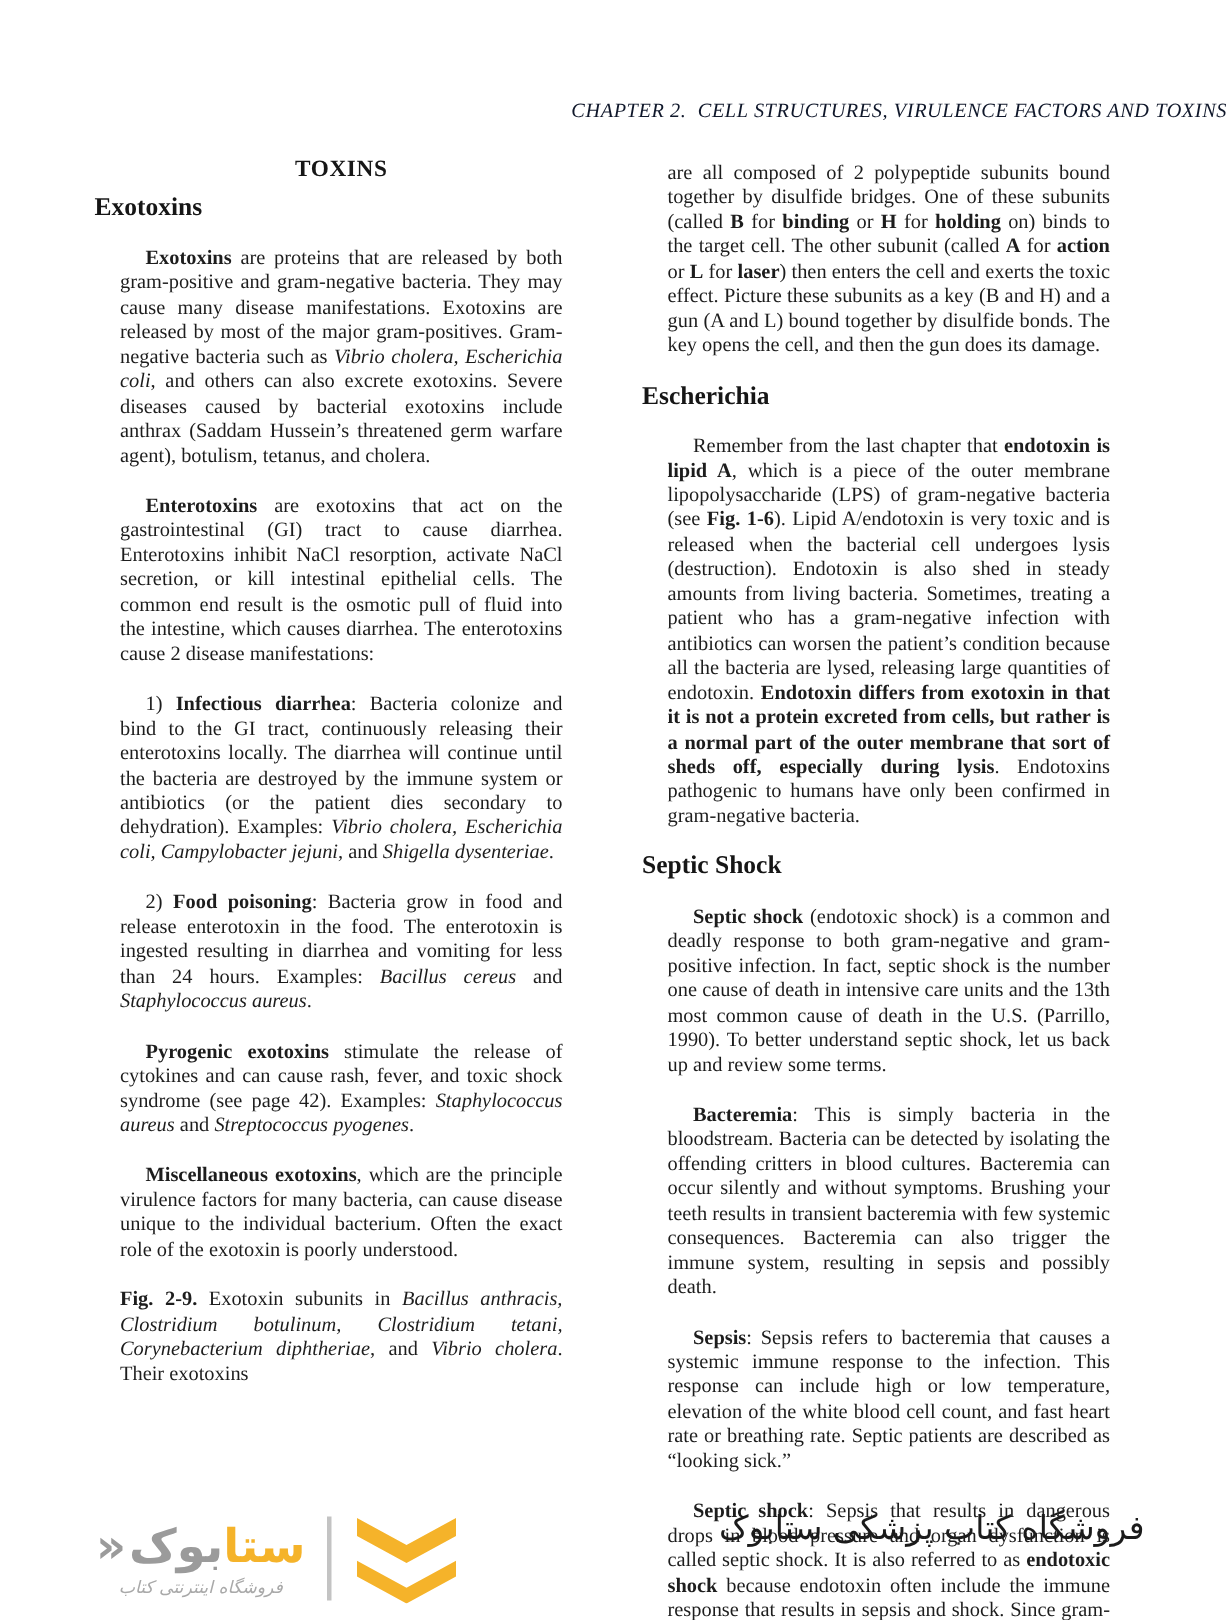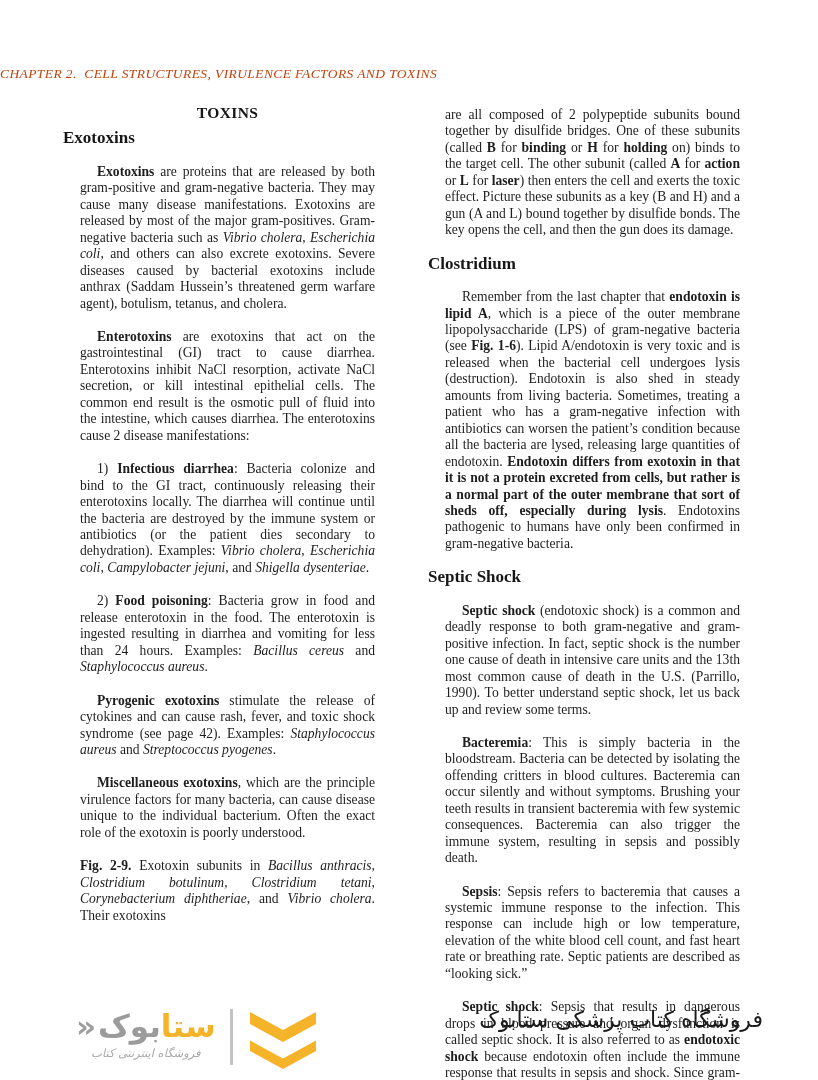--- a/index.html
+++ b/index.html
@@ -1,22 +1,22 @@
 <!DOCTYPE html>
 <html><head>
 <meta charset="utf-8">
 <style>
   html,body{margin:0;padding:0;background:#ffffff;}
   .page{
     position:relative;width:818px;height:1080px;background:#ffffff;overflow:hidden;
     font-family:"Liberation Serif", serif;color:#1d1d1d;
   }
   .chapter-header{
-    position:absolute;top:66px;left:0;width:818px;text-align:left;
-    font-style:italic;font-size:13.5px;letter-spacing:0.4px;white-space:pre;color:#c2410c;
+    position:absolute;top:66px;left:0;width:818px;text-align:right;
+    font-style:italic;font-size:13.5px;letter-spacing:0.4px;white-space:pre;color:#0f172a;
   }
   .columns{
     position:absolute;top:100px;left:63px;width:694px;
     display:flex;gap:36px;
   }
   .col{width:336px;font-size:13.6px;line-height:16.45px;text-align:justify;}
   .col p{margin:17px;}
   .col p.indent{text-indent:17px;}
   .col p.sp{margin-top:7px;}
   .col p.sp2{margin-top:10px;}
@@ -26,21 +26,21 @@
   }
   .col h2{
     font-size:17px;font-weight:bold;margin:11px 0 8px 0;text-align:left;color:#161616;
   }
   .col h2.first{margin-top:9px;}
   .b{font-weight:bold;}
   .i{font-style:italic;}
 
   
   .footer{position:absolute;left:0;top:1005px;width:818px;height:75px;}
-  .logo-left{position:absolute;left:76px;top:4px;display:flex;align-items:flex-start;}
+  .logo-left{position:absolute;left:64px;top:4px;display:flex;align-items:center;}
   .logo-text-stack{display:flex;flex-direction:column;align-items:center;}
   .logo-wordmark{
     font-family:"DejaVu Sans", sans-serif;font-weight:bold;font-size:31px;line-height:34px;
     direction:rtl;white-space:nowrap;
   }
   .logo-wordmark .arrow{font-weight:bold;margin-right:2px;}
   .logo-caption{
     font-family:"DejaVu Sans", sans-serif;font-size:11.5px;color:#a9a9a9;
     direction:rtl;margin-top:3px;white-space:nowrap;font-style:italic;
   }
@@ -74,21 +74,21 @@
       <p class="indent"><span class="b">Enterotoxins</span><span> are exotoxins that act on the gastrointestinal (GI) tract to cause diarrhea. Enterotoxins inhibit NaCl resorption, activate NaCl secretion, or kill intestinal epithelial cells. The common end result is the osmotic pull of fluid into the intestine, which causes diarrhea. The enterotoxins cause 2 disease manifestations:</span></p>
       <p class="indent sp"><span>1) </span><span class="b">Infectious diarrhea</span><span>: Bacteria colonize and bind to the GI tract, continuously releasing their enterotoxins locally. The diarrhea will continue until the bacteria are destroyed by the immune system or antibiotics (or the patient dies secondary to dehydration). Examples: </span><span class="i">Vibrio cholera, Escherichia coli, Campylobacter jejuni</span><span>, and </span><span class="i">Shigella dysenteriae</span><span>.</span></p>
       <p class="indent"><span>2) </span><span class="b">Food poisoning</span><span>: Bacteria grow in food and release enterotoxin in the food. The enterotoxin is ingested resulting in diarrhea and vomiting for less than 24 hours. Examples: </span><span class="i">Bacillus cereus</span><span> and </span><span class="i">Staphylococcus aureus</span><span>.</span></p>
       <p class="indent sp"><span class="b">Pyrogenic exotoxins</span><span> stimulate the release of cytokines and can cause rash, fever, and toxic shock syndrome (see page 42). Examples: </span><span class="i">Staphylococcus aureus</span><span> and </span><span class="i">Streptococcus pyogenes</span><span>.</span></p>
       <p class="indent"><span class="b">Miscellaneous exotoxins</span><span>, which are the principle virulence factors for many bacteria, can cause disease unique to the individual bacterium. Often the exact role of the exotoxin is poorly understood.</span></p>
       <p class="sp2"><span class="b">Fig. 2-9.</span><span>  Exotoxin subunits in </span><span class="i">Bacillus anthracis, Clostridium botulinum, Clostridium tetani, Corynebacterium diphtheriae</span><span>, and </span><span class="i">Vibrio cholera</span><span>. Their exotoxins</span></p>
     </div>
 
     <div class="col">
       <p class="sp"><span>are all composed of 2 polypeptide subunits bound together by disulfide bridges. One of these subunits (called </span><span class="b">B</span><span> for </span><span class="b">binding</span><span> or </span><span class="b">H</span><span> for </span><span class="b">holding</span><span> on) binds to the target cell. The other subunit (called </span><span class="b">A</span><span> for </span><span class="b">action</span><span> or </span><span class="b">L</span><span> for </span><span class="b">laser</span><span>) then enters the cell and exerts the toxic effect. Picture these subunits as a key (B and H) and a gun (A and L) bound together by disulfide bonds. The key opens the cell, and then the gun does its damage.</span></p>
-      <h2>Clostridium</h2>
+      <h2>Escherichia</h2>
       <p class="indent"><span>Remember from the last chapter that </span><span class="b">endotoxin is lipid A</span><span>, which is a piece of the outer membrane lipopolysaccharide (LPS) of gram-negative bacteria (see </span><span class="b">Fig. 1-6</span><span>). Lipid A/endotoxin is very toxic and is released when the bacterial cell undergoes lysis (destruction). Endotoxin is also shed in steady amounts from living bacteria. Sometimes, treating a patient who has a gram-negative infection with antibiotics can worsen the patient’s condition because all the bacteria are lysed, releasing large quantities of endotoxin. </span><span class="b">Endotoxin differs from exotoxin in that it is not a protein excreted from cells, but rather is a normal part of the outer membrane that sort of sheds off, especially during lysis</span><span>. Endotoxins pathogenic to humans have only been confirmed in gram-negative bacteria.</span></p>
       <h2>Septic Shock</h2>
       <p class="indent"><span class="b">Septic shock</span><span> (endotoxic shock) is a common and deadly response to both gram-negative and gram-positive infection. In fact, septic shock is the number one cause of death in intensive care units and the 13th most common cause of death in the U.S. (Parrillo, 1990). To better understand septic shock, let us back up and review some terms.</span></p>
       <p class="indent"><span class="b">Bacteremia</span><span>: This is simply bacteria in the bloodstream. Bacteria can be detected by isolating the offending critters in blood cultures. Bacteremia can occur silently and without symptoms. Brushing your teeth results in transient bacteremia with few systemic consequences. Bacteremia can also trigger the immune system, resulting in sepsis and possibly death.</span></p>
       <p class="indent"><span class="b">Sepsis</span><span>: Sepsis refers to bacteremia that causes a systemic immune response to the infection. This response can include high or low temperature, elevation of the white blood cell count, and fast heart rate or breathing rate. Septic patients are described as “looking sick.”</span></p>
       <p class="indent"><span class="b">Septic shock</span><span>: Sepsis that results in dangerous drops in blood pressure and organ dysfunction is called septic shock. It is also referred to as </span><span class="b">endotoxic shock</span><span> because endotoxin often include the immune response that results in sepsis and shock. Since gram-positive bacteria</span></p>
     </div>
 
   </div>
 

